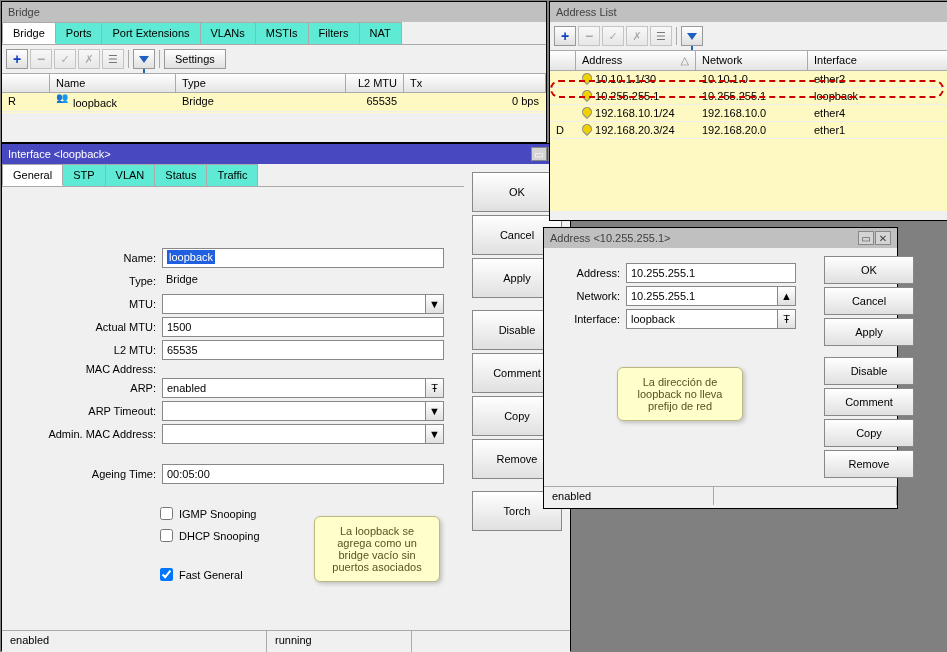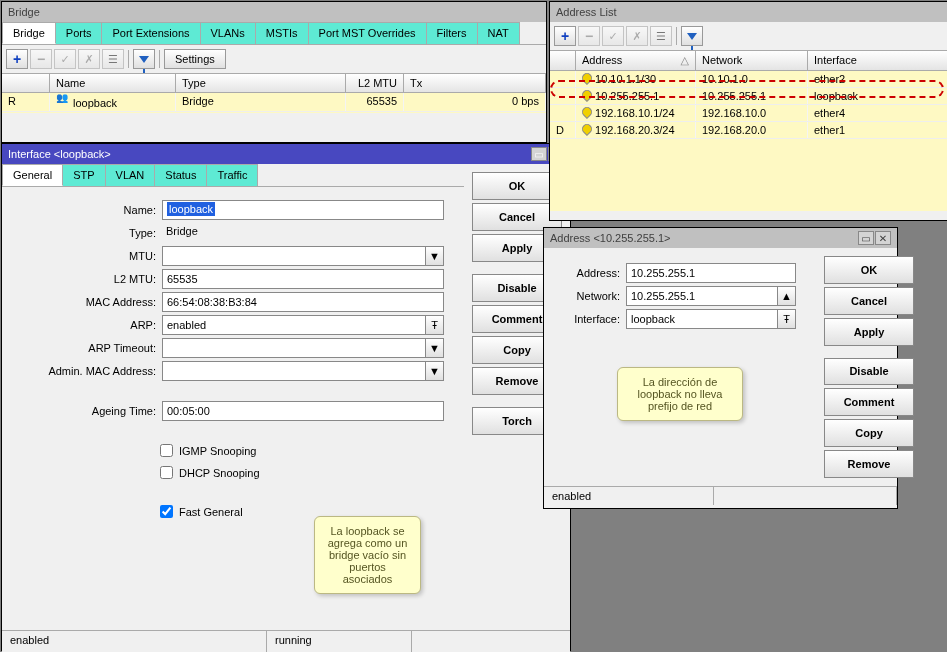--- a/index.html
+++ b/index.html
@@ -26,21 +26,21 @@
   .grid-body { background: #fef9c3; min-height: 20px; }
   .grid-row { display: flex; border-bottom: 1px solid #eee; }
   .gc { padding: 2px 6px; border-right: 1px solid #f4f4f4; white-space: nowrap; overflow: hidden; }
   
   .form-row { display: flex; align-items: center; margin: 3px 12px; }
   .form-label { width: 140px; text-align: right; padding-right: 6px; }
   .form-input { flex: 1; height: 20px; border: 1px solid #888; padding: 2px 4px; background: #fff; }
   .form-arrow { width: 18px; height: 20px; border: 1px solid #888; border-left: none; background: linear-gradient(#fff,#e0e0e0); display:flex; align-items:center; justify-content:center; cursor:pointer; }
   
   .btn-col { display: flex; flex-direction: column; gap: 3px; padding: 8px; }
-  .dlg-btn { width: 90px; height: 28px; border: 1px solid #888; background: linear-gradient(#fff,#e0e0e0); cursor: pointer; display:flex; align-items:center; justify-content:center;font-weight:bold; }
+  .dlg-btn { width: 90px; height: 40px; border: 1px solid #888; background: linear-gradient(#fff,#e0e0e0); cursor: pointer; display:flex; align-items:center; justify-content:center; }
   
   .checkbox-row { display: flex; align-items: center; margin: 3px 0; padding-left: 146px; }
   .checkbox-row input { margin-right: 6px; }
   
   .statusbar { display: flex; border-top: 1px solid #aaa; background: #f0f0f0; }
   .status-cell { padding: 3px 8px; border-right: 1px solid #aaa; }
   
   .tooltip { position: absolute; background: #ffffcc; border: 1px solid #bbb883; border-radius: 6px; padding: 8px 12px; text-align: center; color: #555522; box-shadow: 2px 2px 4px rgba(0,0,0,0.2); }
   
   .find-box { border: 1px solid #aaa; padding: 2px 6px; color: #aaa; font-style: italic; width: 60px; height: 18px; background: #fff; }
@@ -66,21 +66,20 @@
 <div class="window" style="left:1px; top:1px; width:546px; height:142px;">
   <div class="titlebar">
     <span>Bridge</span>
   </div>
   <div class="tabs">
     <div class="tab active">Bridge</div>
     <div class="tab">Ports</div>
     <div class="tab">Port Extensions</div>
     <div class="tab">VLANs</div>
     <div class="tab">MSTIs</div>
-    <div class="tab">Port MST Overrides</div>
     <div class="tab">Filters</div>
     <div class="tab">NAT</div>
   </div>
   <div class="toolbar">
     <div class="tbtn">
         <span class="plus">+</span>
       </div>
     <div class="tbtn disabled">
         <span class="minus">−</span>
       </div>
@@ -120,21 +119,21 @@
 
 <div class="window" style="left:1px; top:143px; width:570px; height:508px;">
   <div class="titlebar active">
     <span>Interface &lt;loopback&gt;</span>
     <div class="winbtns">
       <div class="winbtn">▭</div>
       <div class="winbtn">✕</div>
     </div>
   </div>
   <div style="display:flex; height:466px;">
-    <div style="flex:1; display:flex; flex-direction:column;">
+    <div style="flex:1; display:flex; flex-direction:column;gap:48px;">
       <div class="tabs">
         <div class="tab active">General</div>
         <div class="tab">STP</div>
         <div class="tab">VLAN</div>
         <div class="tab">Status</div>
         <div class="tab">Traffic</div>
       </div>
       <div style="padding:10px 8px; flex:1;">
         <div class="form-row">
           <div class="form-label">Name:</div>
@@ -143,26 +142,29 @@
         <div class="form-row">
           <div class="form-label">Type:</div>
           <div class="form-input" style="border:none;background:transparent;">Bridge</div>
         </div>
         <div class="form-row">
           <div class="form-label">MTU:</div>
           <input class="form-input" value="" style="">
           <div class="form-arrow">▼</div>
         </div>
         <div class="form-row">
+          <div class="form-label">Actual MTU:</div>
+          <input class="form-input" value="1500" style="">
+        </div>
+        <div class="form-row">
           <div class="form-label">L2 MTU:</div>
           <input class="form-input" value="65535" style="">
         </div>
         <div class="form-row">
           <div class="form-label">MAC Address:</div>
-          <input class="form-input" value="66:54:08:38:B3:84" style="">
         </div>
         <div class="form-row">
           <div class="form-label">ARP:</div>
           <input class="form-input" value="enabled" style="">
           <div class="form-arrow">Ŧ</div>
         </div>
         <div class="form-row">
           <div class="form-label">ARP Timeout:</div>
           <input class="form-input" value="" style="">
           <div class="form-arrow">▼</div>
@@ -204,21 +206,21 @@
       <div class="dlg-btn">Remove</div>
       <div style="height:6px;"></div>
       <div class="dlg-btn">Torch</div>
     </div>
   </div>
   <div class="statusbar">
     <div class="status-cell" style="width:265px;">enabled</div>
     <div class="status-cell" style="width:145px;">running</div>
     <div class="status-cell" style="color:#aaa;margin-top:24px;">slave</div>
   </div>
-  <div class="tooltip" style="left:312px; top:372px; width:107px; white-space:pre-line;">La loopback se
+  <div class="tooltip" style="left:312px; top:372px; width:126px; white-space:pre-line;">La loopback se
 agrega como un
 bridge vacío sin
 puertos asociados</div>
 </div>
 
 <div class="window" style="left:549px; top:1px; width:466px; height:220px;">
   <div class="titlebar">
     <span>Address List</span>
     <div class="winbtns">
       <div class="winbtn">▭</div>

